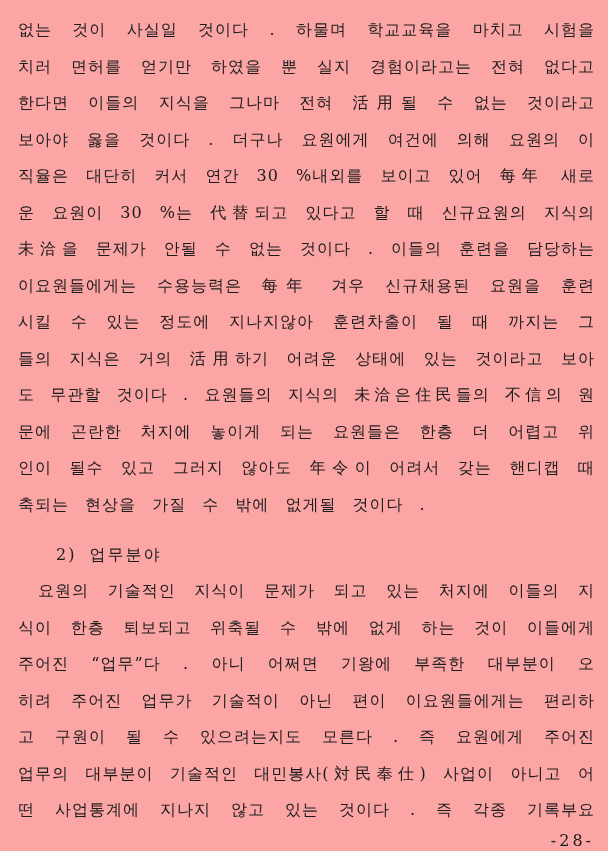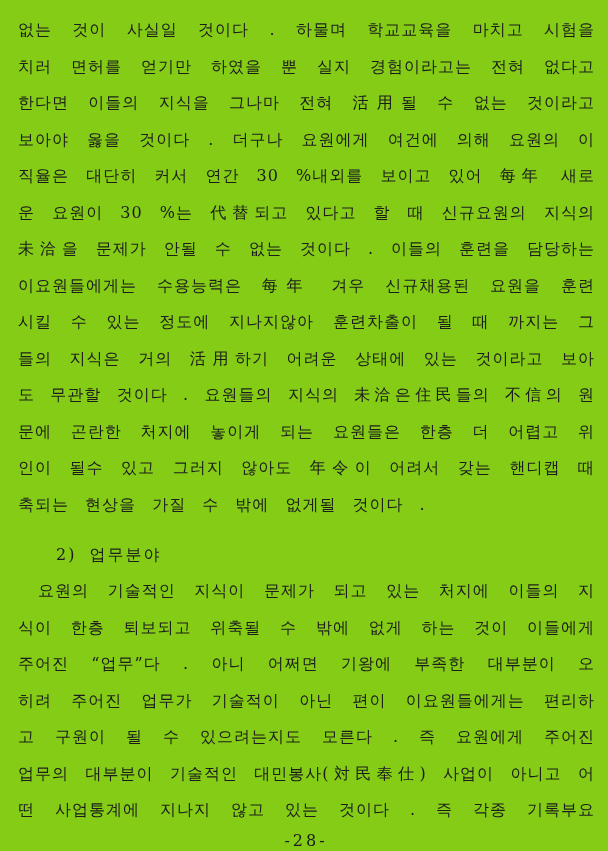--- a/index.html
+++ b/index.html
@@ -5,21 +5,21 @@
   html, body {
     margin: 0;
     padding: 0;
     background: #e9e9e9;
   }
   .page {
     position: relative;
     width: 608px;
     height: 851px;
     margin: 0 auto;
-    background: #84cc16;
+    background: #fca5a5;
     color: #1c1c1c;
     font-family: "DejaVu Serif", "Liberation Serif", serif;
     overflow: hidden;
     box-sizing: border-box;
     padding: 12px 14px 0 18px;
   }
   .para {
     width: 577px;
   }
   .line {
@@ -45,21 +45,21 @@
     margin-top: 14px;
     padding-left: 38px;
     font-size: 16px;
     line-height: 36px;
     height: 36px;
     letter-spacing: 2px;
     word-spacing: 6px;
   }
   .page-number {
     margin-top: 1px;
-    text-align: center;
+    text-align: right;
     font-size: 16px;
     letter-spacing: 3px;
     line-height: 22px;
   }
 </style>
 </head>
 <body>
 
 <div class="page">
 

